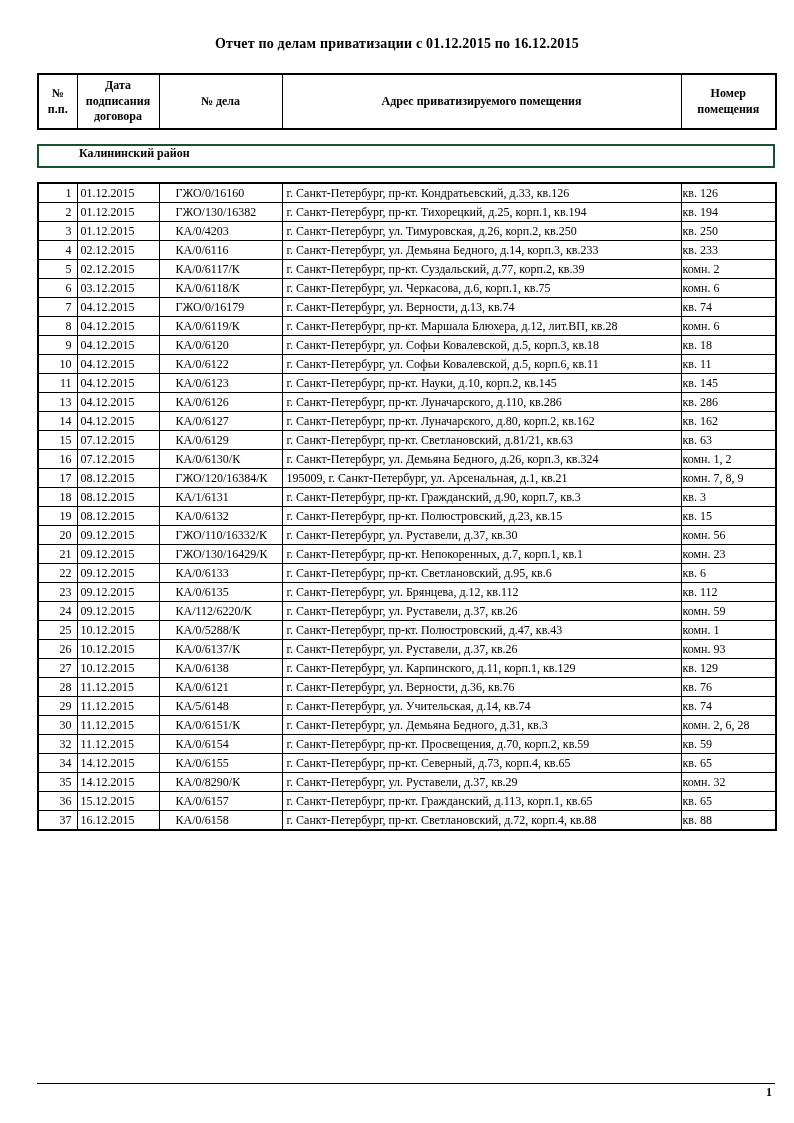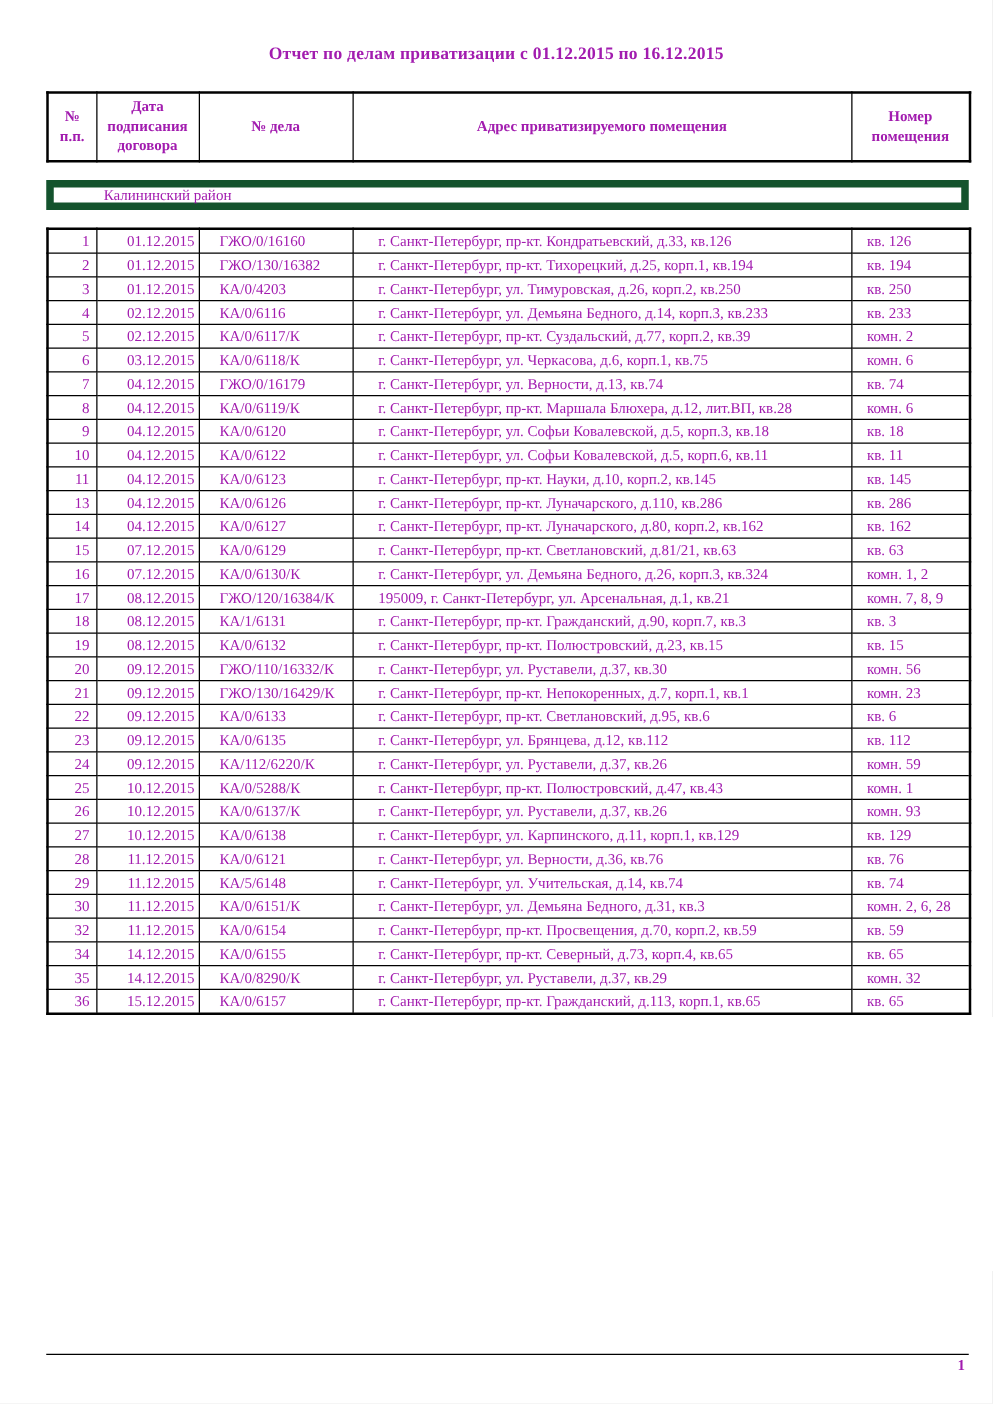--- a/index.html
+++ b/index.html
@@ -2,21 +2,21 @@
 <html><head>
 <meta charset="utf-8">
 <style>
   html, body { margin: 0; padding: 0; background: #e8e8e8; }
   .page {
     position: relative;
     width: 794px;
     height: 1123px;
     margin: 0 auto;
     background: #ffffff;
-    color: #a21caf;
+    color: #000000;
     font-family: "Liberation Serif", serif;
     overflow: hidden;
   }
   .title {
     position: absolute;
     top: 36px;
     left: 0;
     width: 794px;
     text-align: center;
     font-weight: bold;
@@ -40,25 +40,25 @@
     height: 53px;
     padding: 0 2px;
     line-height: 1.3;
   }
   .section-band {
     position: absolute;
     top: 144px;
     left: 37px;
     width: 738px;
     height: 24px;
-    border: 6px solid #14532d;
+    border: 2px solid #14532d;
     box-sizing: border-box;
     display: flex;
-    align-items: center;
-    font-weight: normal;
+    align-items: flex-start;
+    font-weight: bold;
     font-size: 12px;
     padding-left: 40px;
   }
   .data-table {
     position: absolute;
     top: 182px;
     left: 37px;
     width: 738px;
     border: 2px solid #000;
   }
@@ -66,24 +66,24 @@
     border: 1px solid #000;
     font-size: 12px;
     height: 18px;
     vertical-align: middle;
     padding: 0 3px;
     white-space: nowrap;
     overflow: hidden;
     line-height: 1;
   }
   td.col-num  { text-align: right; padding-right: 5px; }
-  td.col-date { text-align: right; }
+  td.col-date { text-align: left; }
   td.col-case { text-align: left; padding-left: 16px; }
-  td.col-address { text-align: left; padding-left: 20px; }
-  td.col-room { text-align: left; padding-left: 12px; }
+  td.col-address { text-align: left; padding-left: 4px; }
+  td.col-room { text-align: left; padding-left: 1px; }
   .footer-line {
     position: absolute;
     top: 1083px;
     left: 37px;
     width: 738px;
     border-top: 1px solid #000;
   }
   .page-number {
     position: absolute;
     top: 1085px;
@@ -357,19 +357,26 @@
           <td class="col-address">г. Санкт-Петербург, ул. Руставели, д.37, кв.29</td>
           <td class="col-room">комн. 32</td>
         </tr>
         <tr>
           <td class="col-num">36</td>
           <td class="col-date">15.12.2015</td>
           <td class="col-case">КА/0/6157</td>
           <td class="col-address">г. Санкт-Петербург, пр-кт. Гражданский, д.113, корп.1, кв.65</td>
           <td class="col-room">кв. 65</td>
         </tr>
+        <tr>
+          <td class="col-num">37</td>
+          <td class="col-date">16.12.2015</td>
+          <td class="col-case">КА/0/6158</td>
+          <td class="col-address">г. Санкт-Петербург, пр-кт. Светлановский, д.72, корп.4, кв.88</td>
+          <td class="col-room">кв. 88</td>
+        </tr>
       </tbody>
   </table>
 
   <div class="footer-line"></div>
   <div class="page-number">1</div>
 
 </div>
 
 </body></html>

